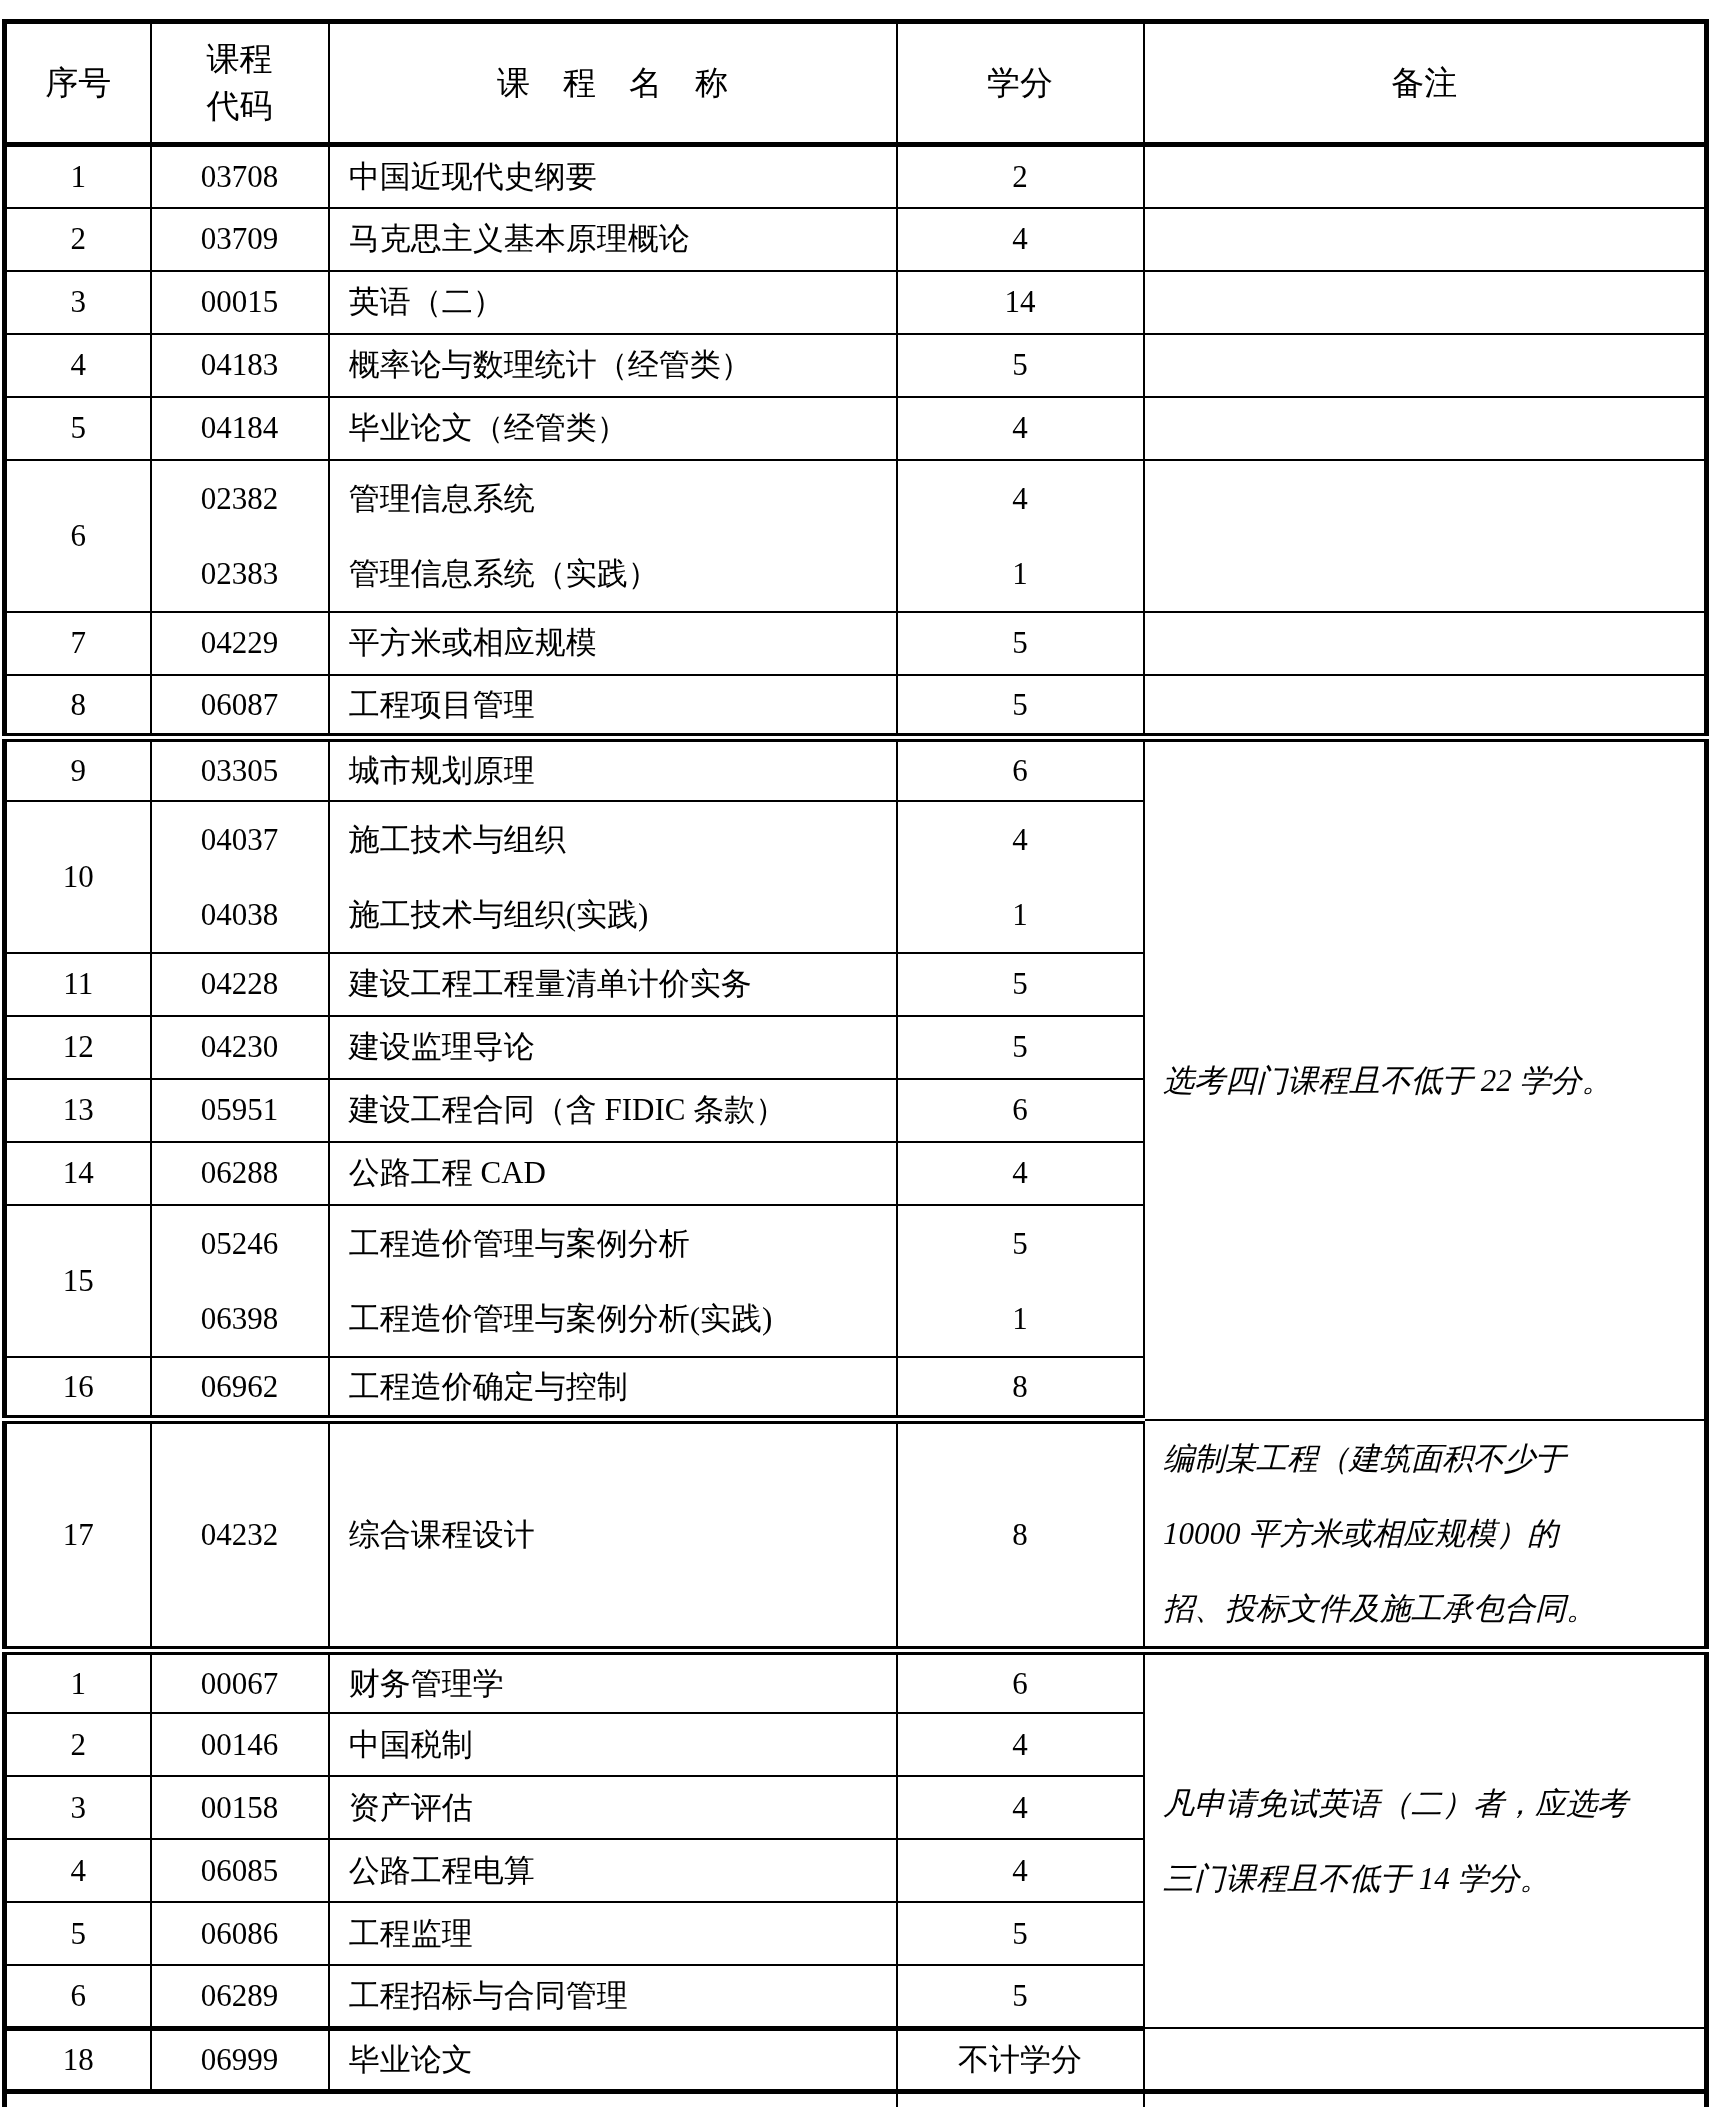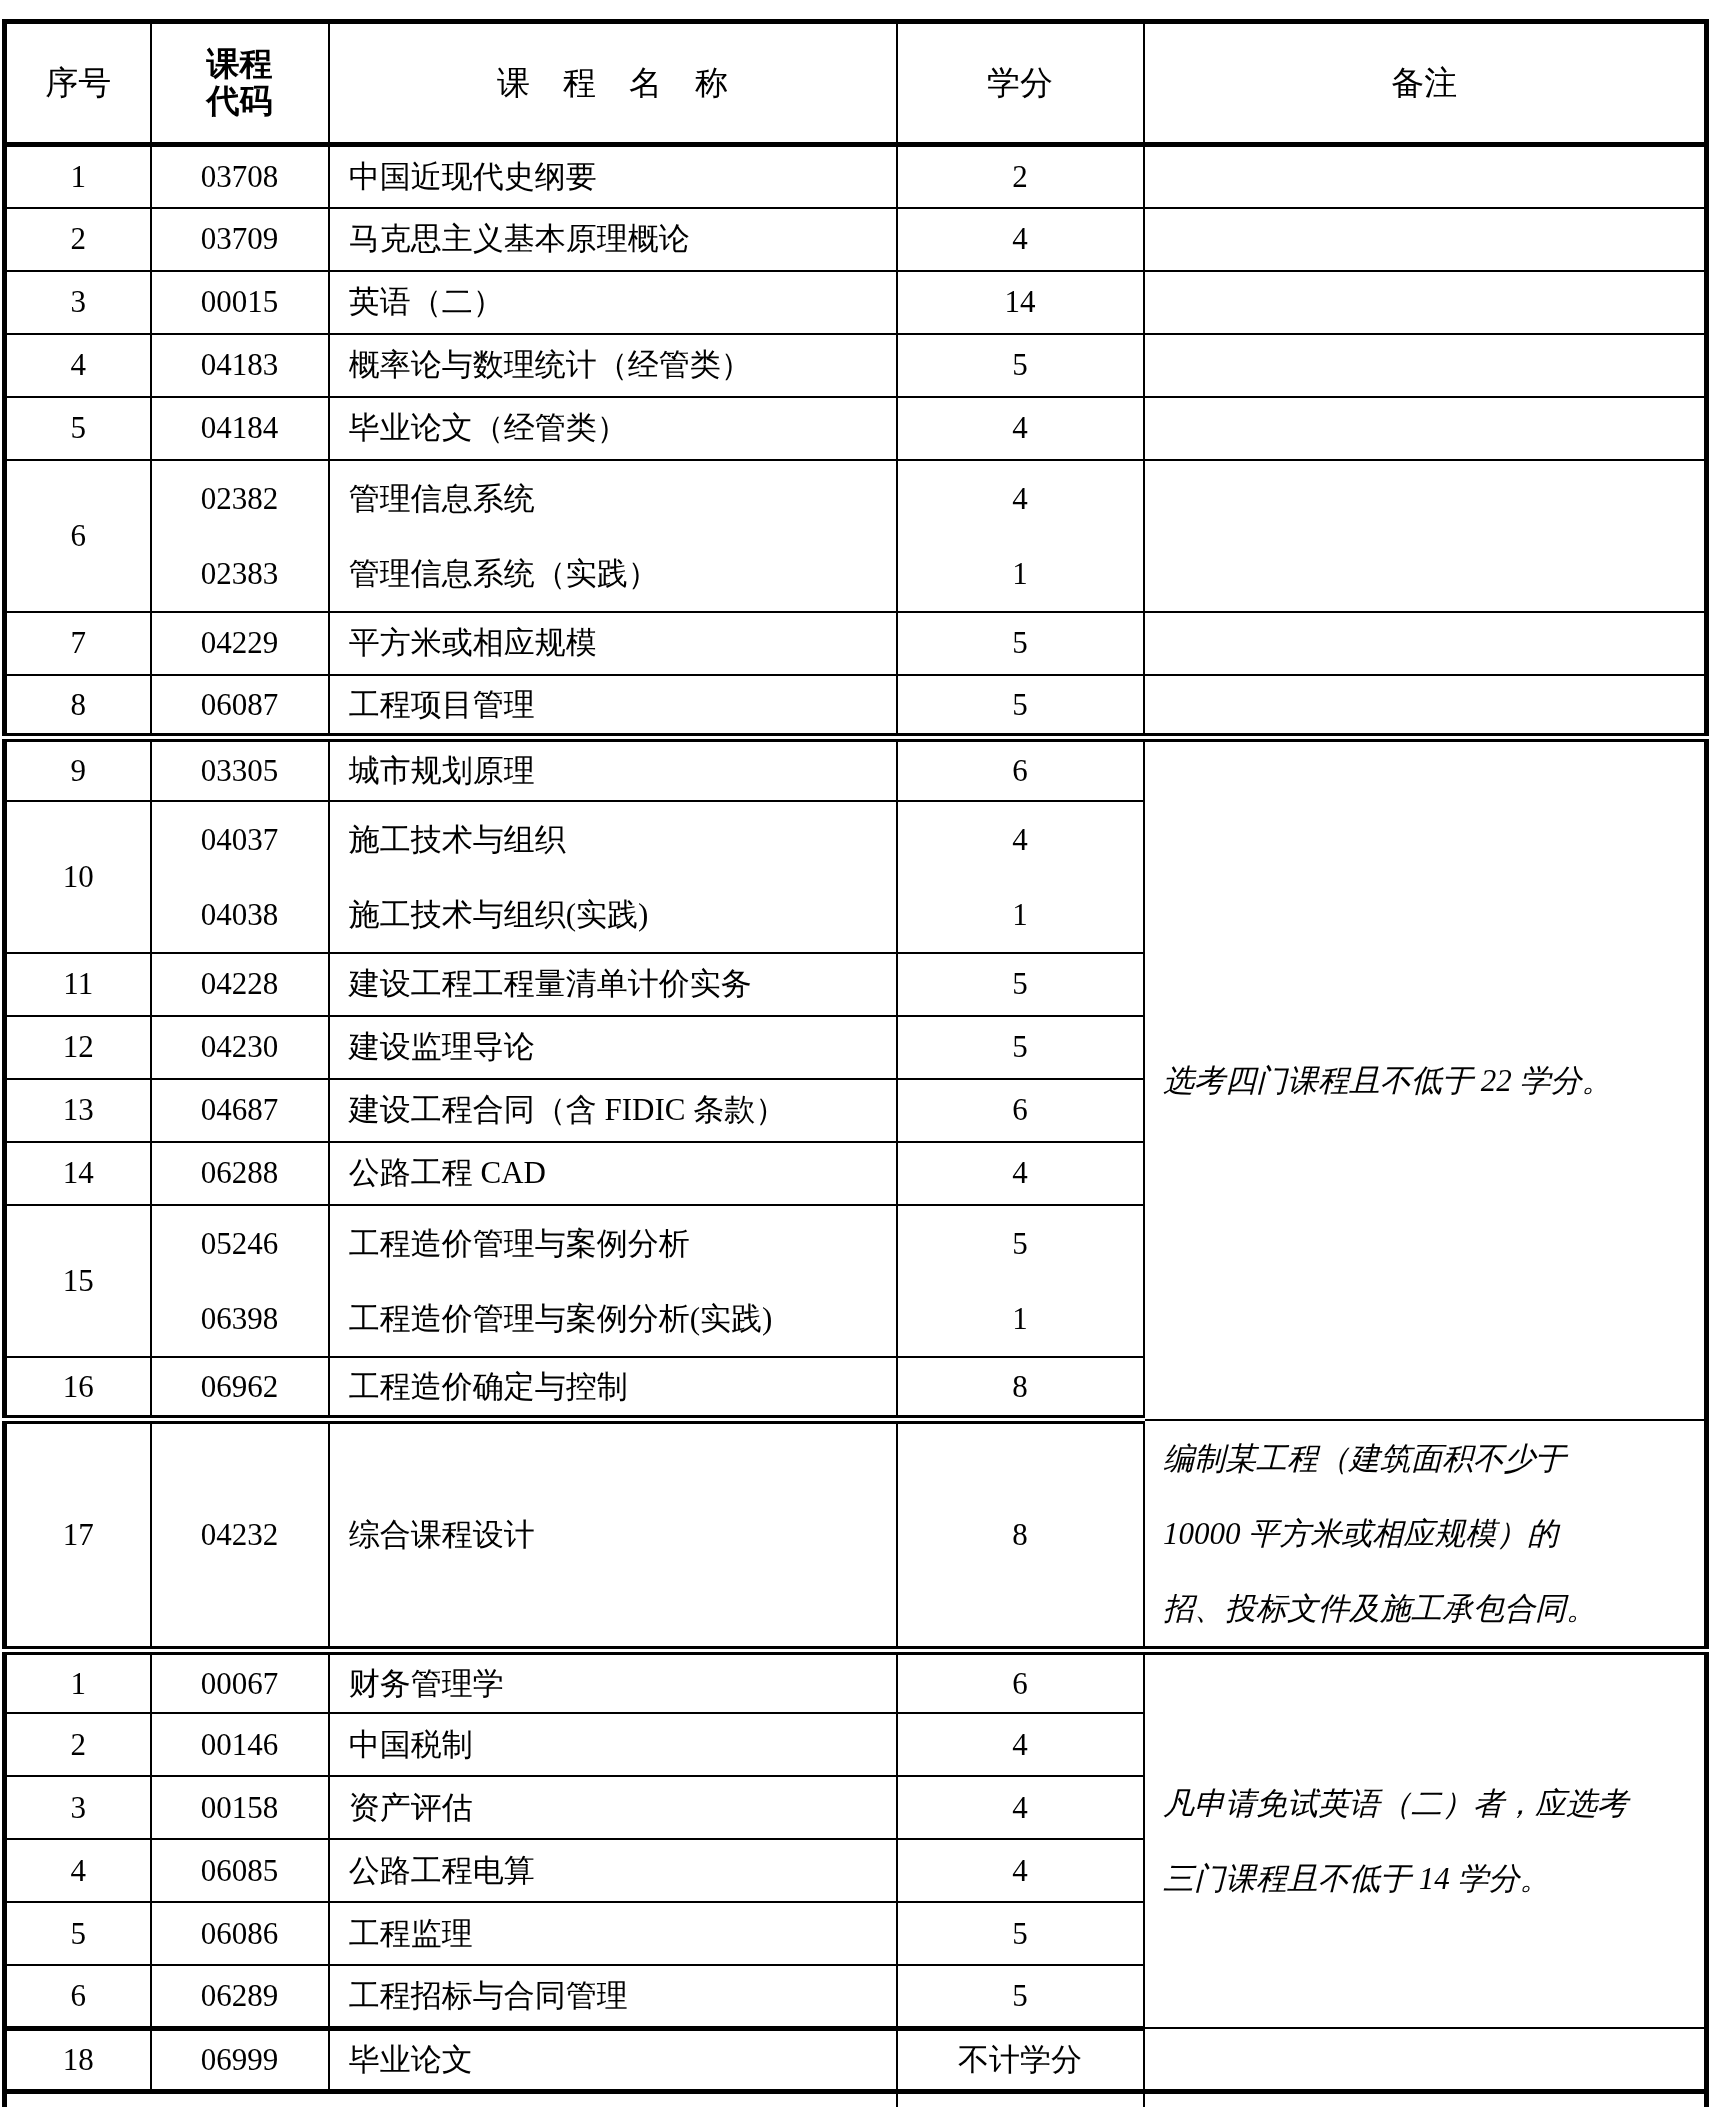--- a/index.html
+++ b/index.html
@@ -54,22 +54,21 @@
     padding-right: 9.7px;
     font-style: italic;
   }
   .pre {
     white-space: pre-line;
     line-height: 75px;
     margin-top: 28px;
   }
   .hpre {
     white-space: pre-line;
-    line-height: 37px;
-    font-weight: bold;
+    line-height: 47px;
   }
 </style>
 </head>
 <body>
 
 <table class="course-table">
   <colgroup>
     <col style="width:146px">
     <col style="width:178px">
     <col style="width:568px">
@@ -171,21 +170,21 @@
       <td>5</td>
     </tr>
     <tr class="u1">
       <td>12</td>
       <td>04230</td>
       <td class="name-cell">建设监理导论</td>
       <td>5</td>
     </tr>
     <tr class="u1">
       <td>13</td>
-      <td>04687</td>
+      <td>05951</td>
       <td class="name-cell">建设工程合同（含 FIDIC 条款）</td>
       <td>6</td>
     </tr>
     <tr class="u1">
       <td>14</td>
       <td>06288</td>
       <td class="name-cell">公路工程 CAD</td>
       <td>4</td>
     </tr>
     <tr class="u2">

